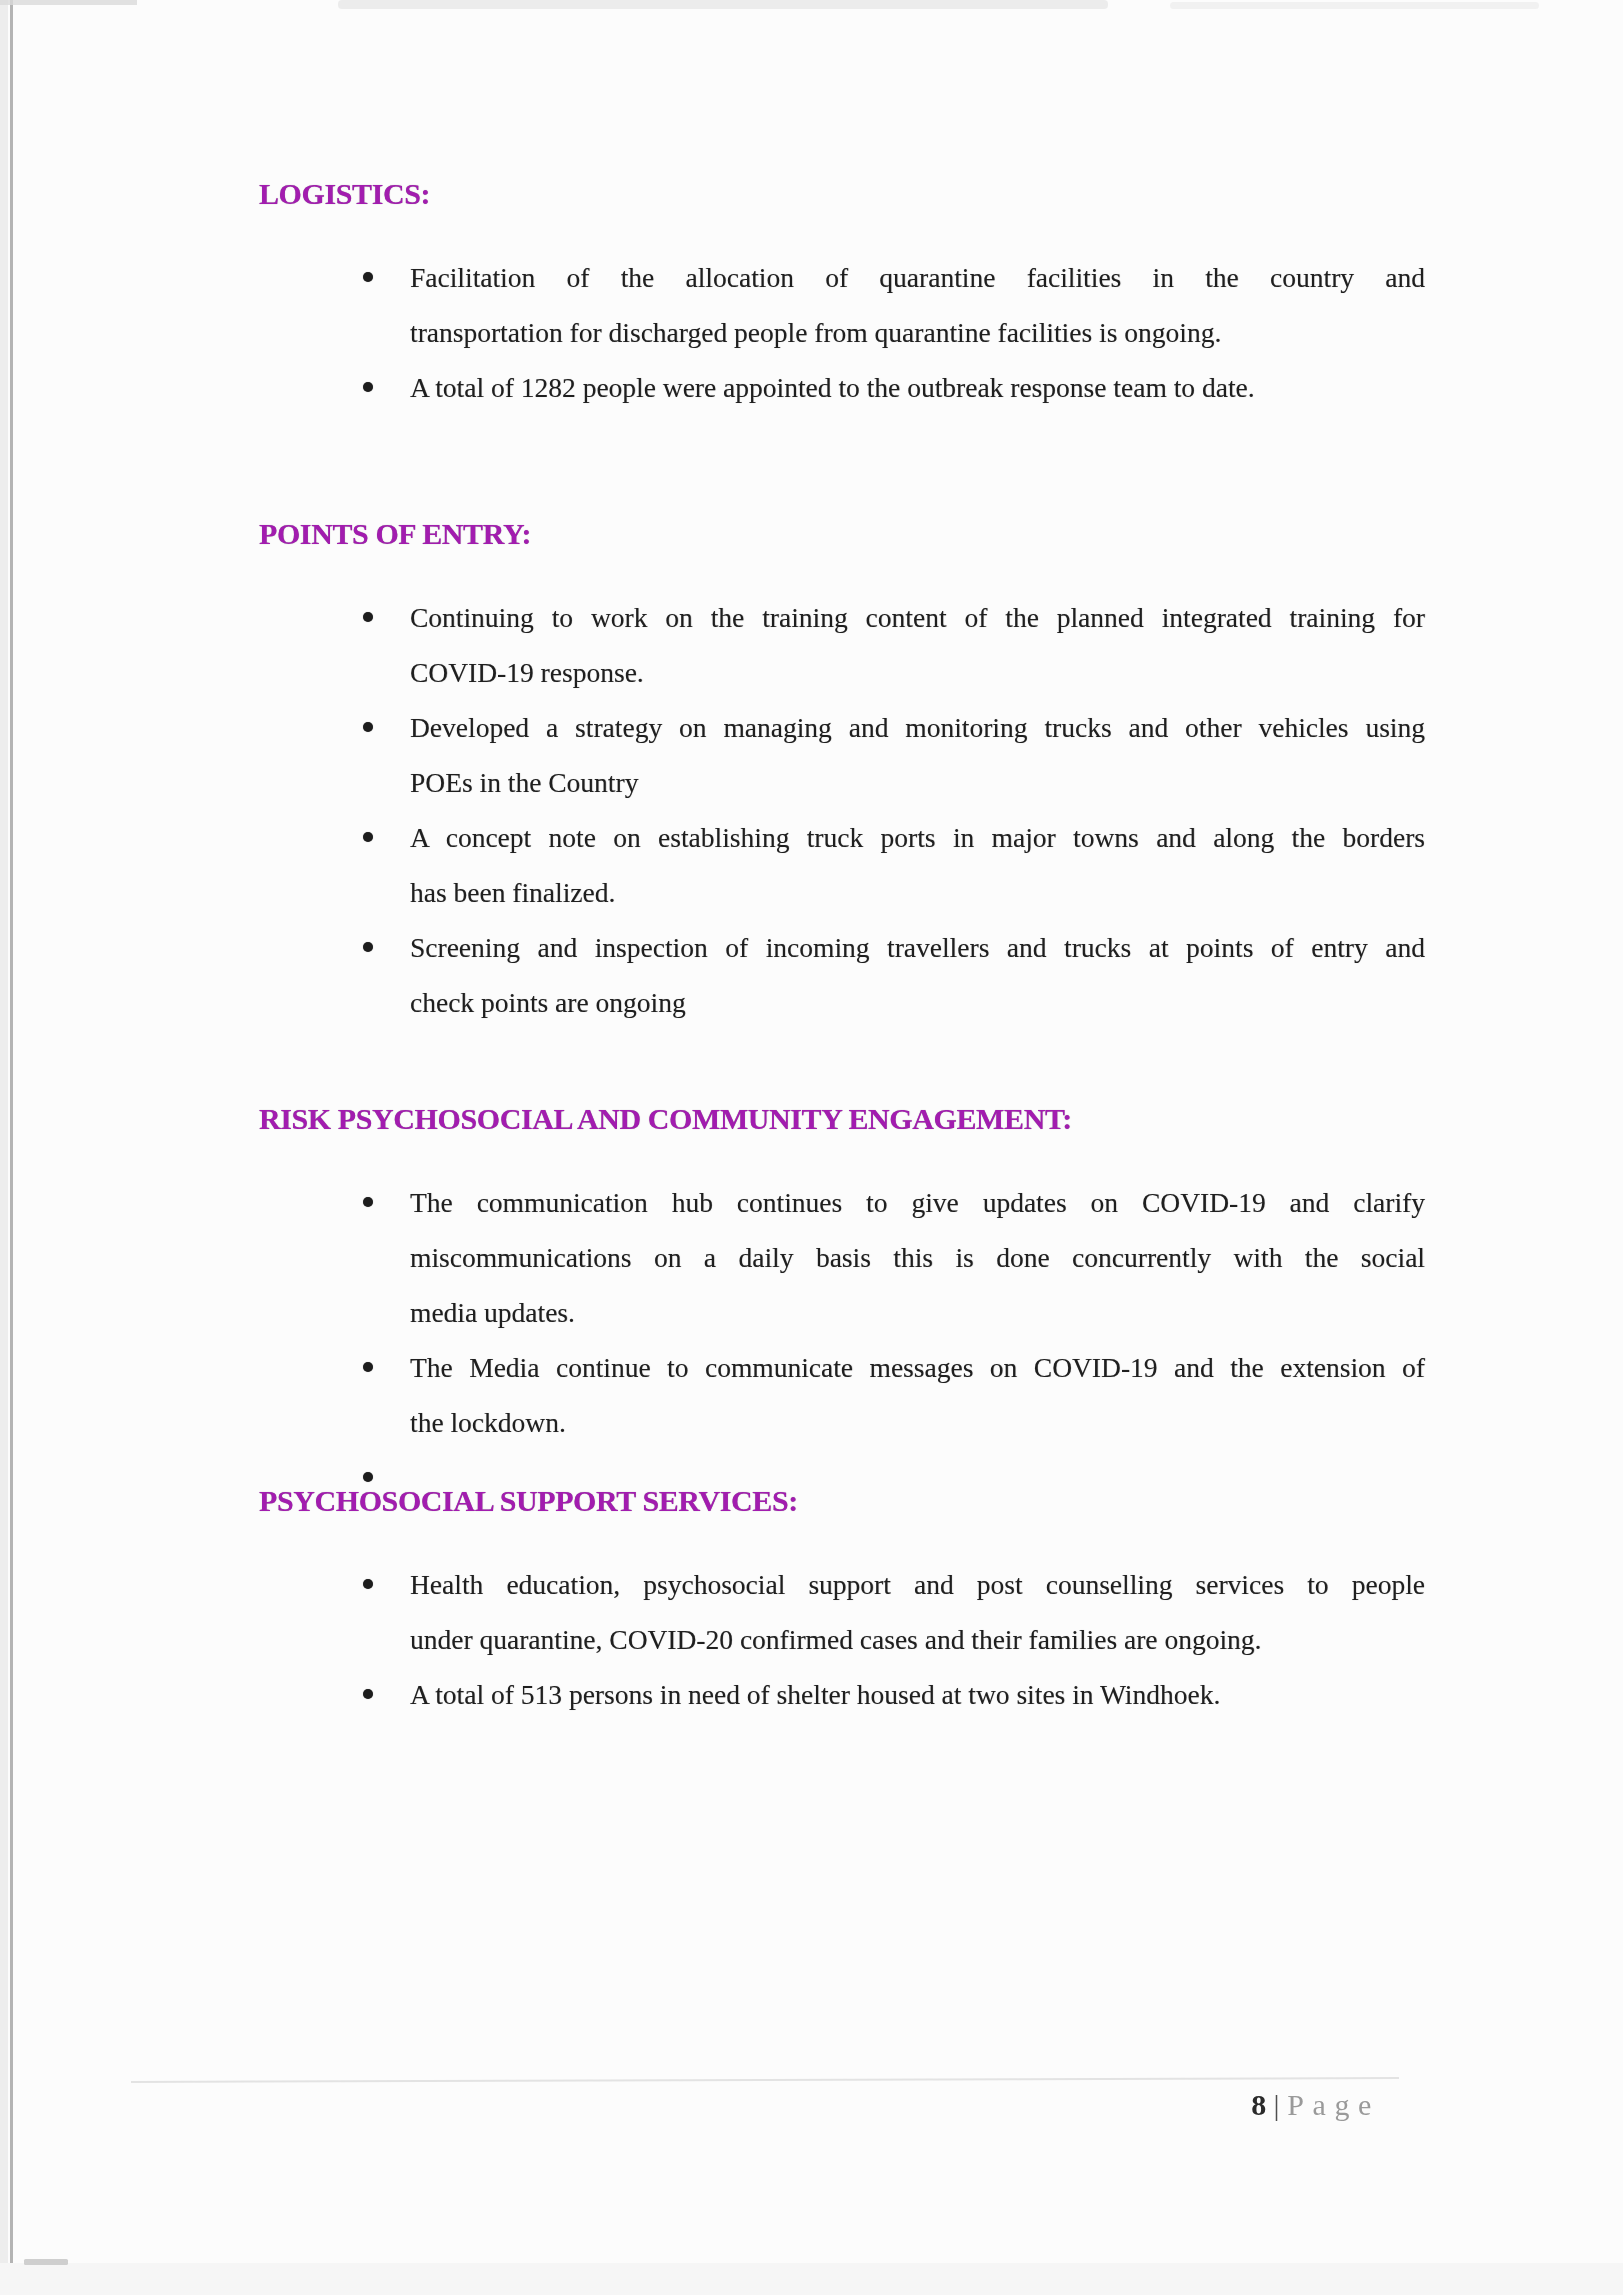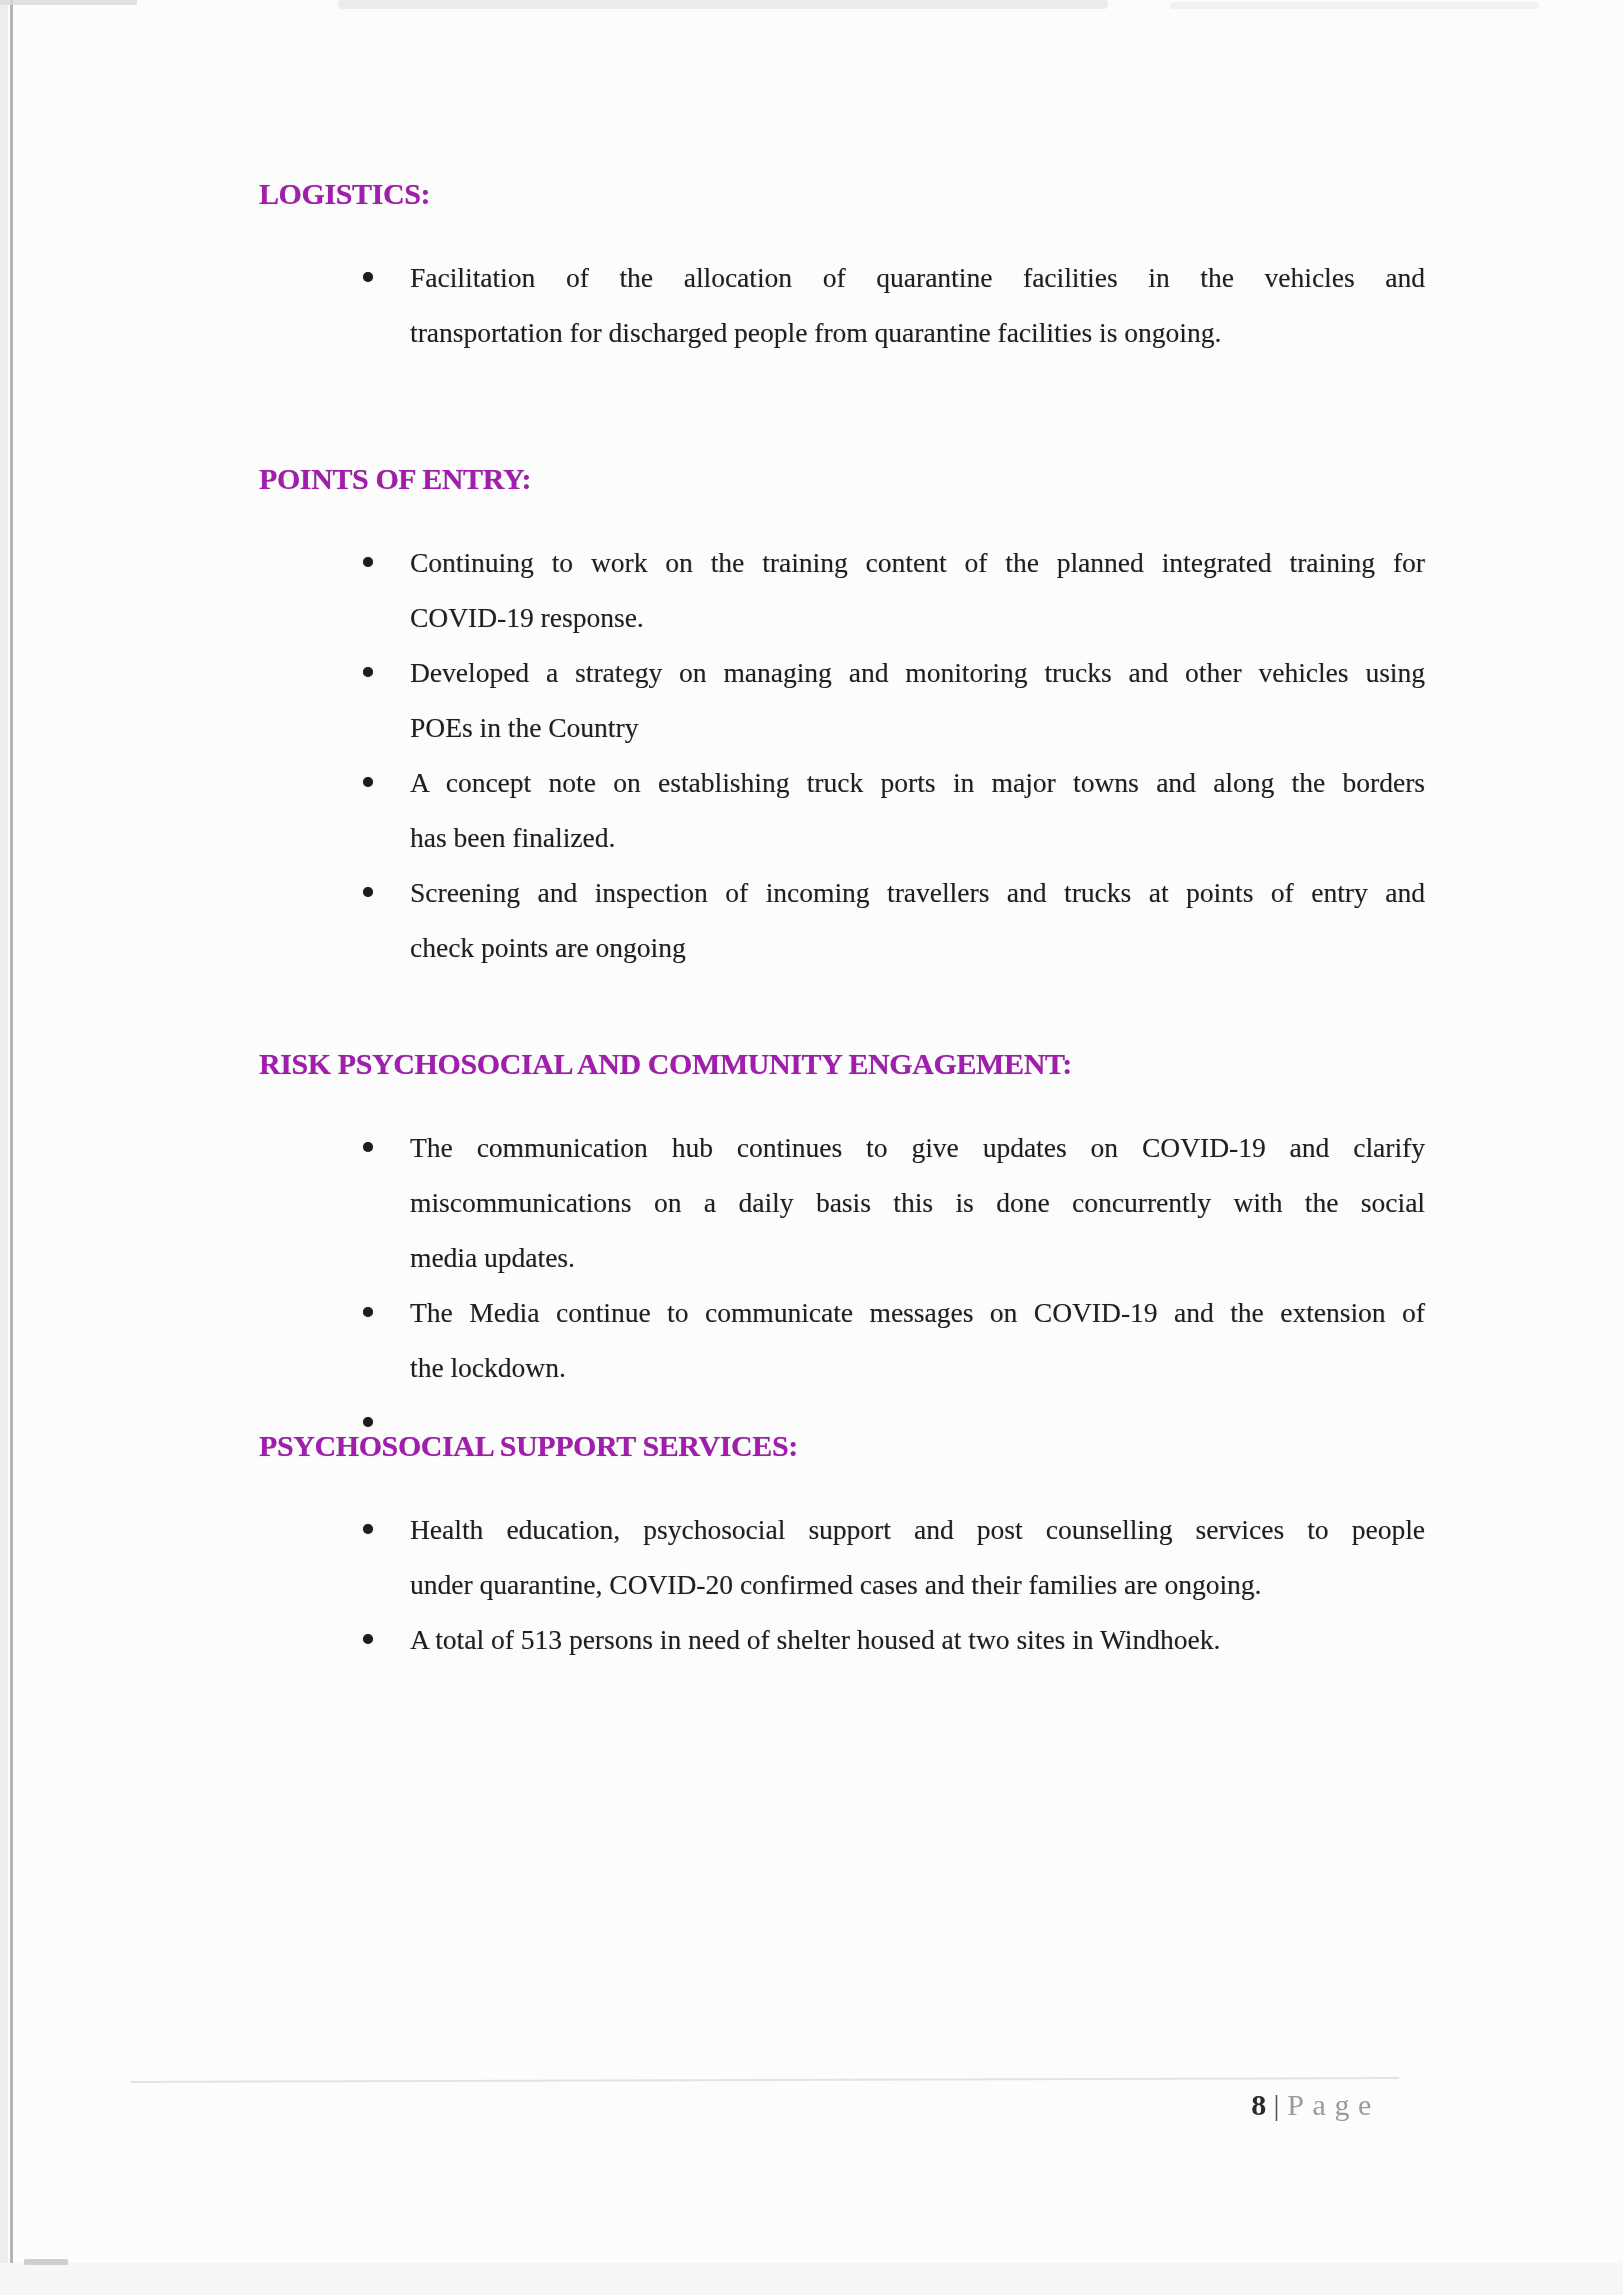--- a/index.html
+++ b/index.html
@@ -148,22 +148,26 @@
   <div class="top-left-mark"></div>
   <div class="top-smudge-a"></div>
   <div class="top-smudge-b"></div>
 
   <main class="content">
       <section class="report-section sec-0">
         <h2 class="section-heading">LOGISTICS:</h2>
         <ul class="bullet-list">
           <li class="bullet-item">
             <span class="bullet-dot"></span>
-            <div class="bullet-line">Facilitation of the allocation of quarantine facilities in the vehicles and</div>
+            <div class="bullet-line">Facilitation of the allocation of quarantine facilities in the country and</div>
             <div class="bullet-line last">transportation for discharged people from quarantine facilities is ongoing.</div>
+          </li>
+          <li class="bullet-item">
+            <span class="bullet-dot"></span>
+            <div class="bullet-line last">A total of 1282 people were appointed to the outbreak response team to date.</div>
           </li>
         </ul>
       </section>
       <section class="report-section sec-1">
         <h2 class="section-heading">POINTS OF ENTRY:</h2>
         <ul class="bullet-list">
           <li class="bullet-item">
             <span class="bullet-dot"></span>
             <div class="bullet-line">Continuing to work on the training content of the planned integrated training for</div>
             <div class="bullet-line last">COVID-19 response.</div>

